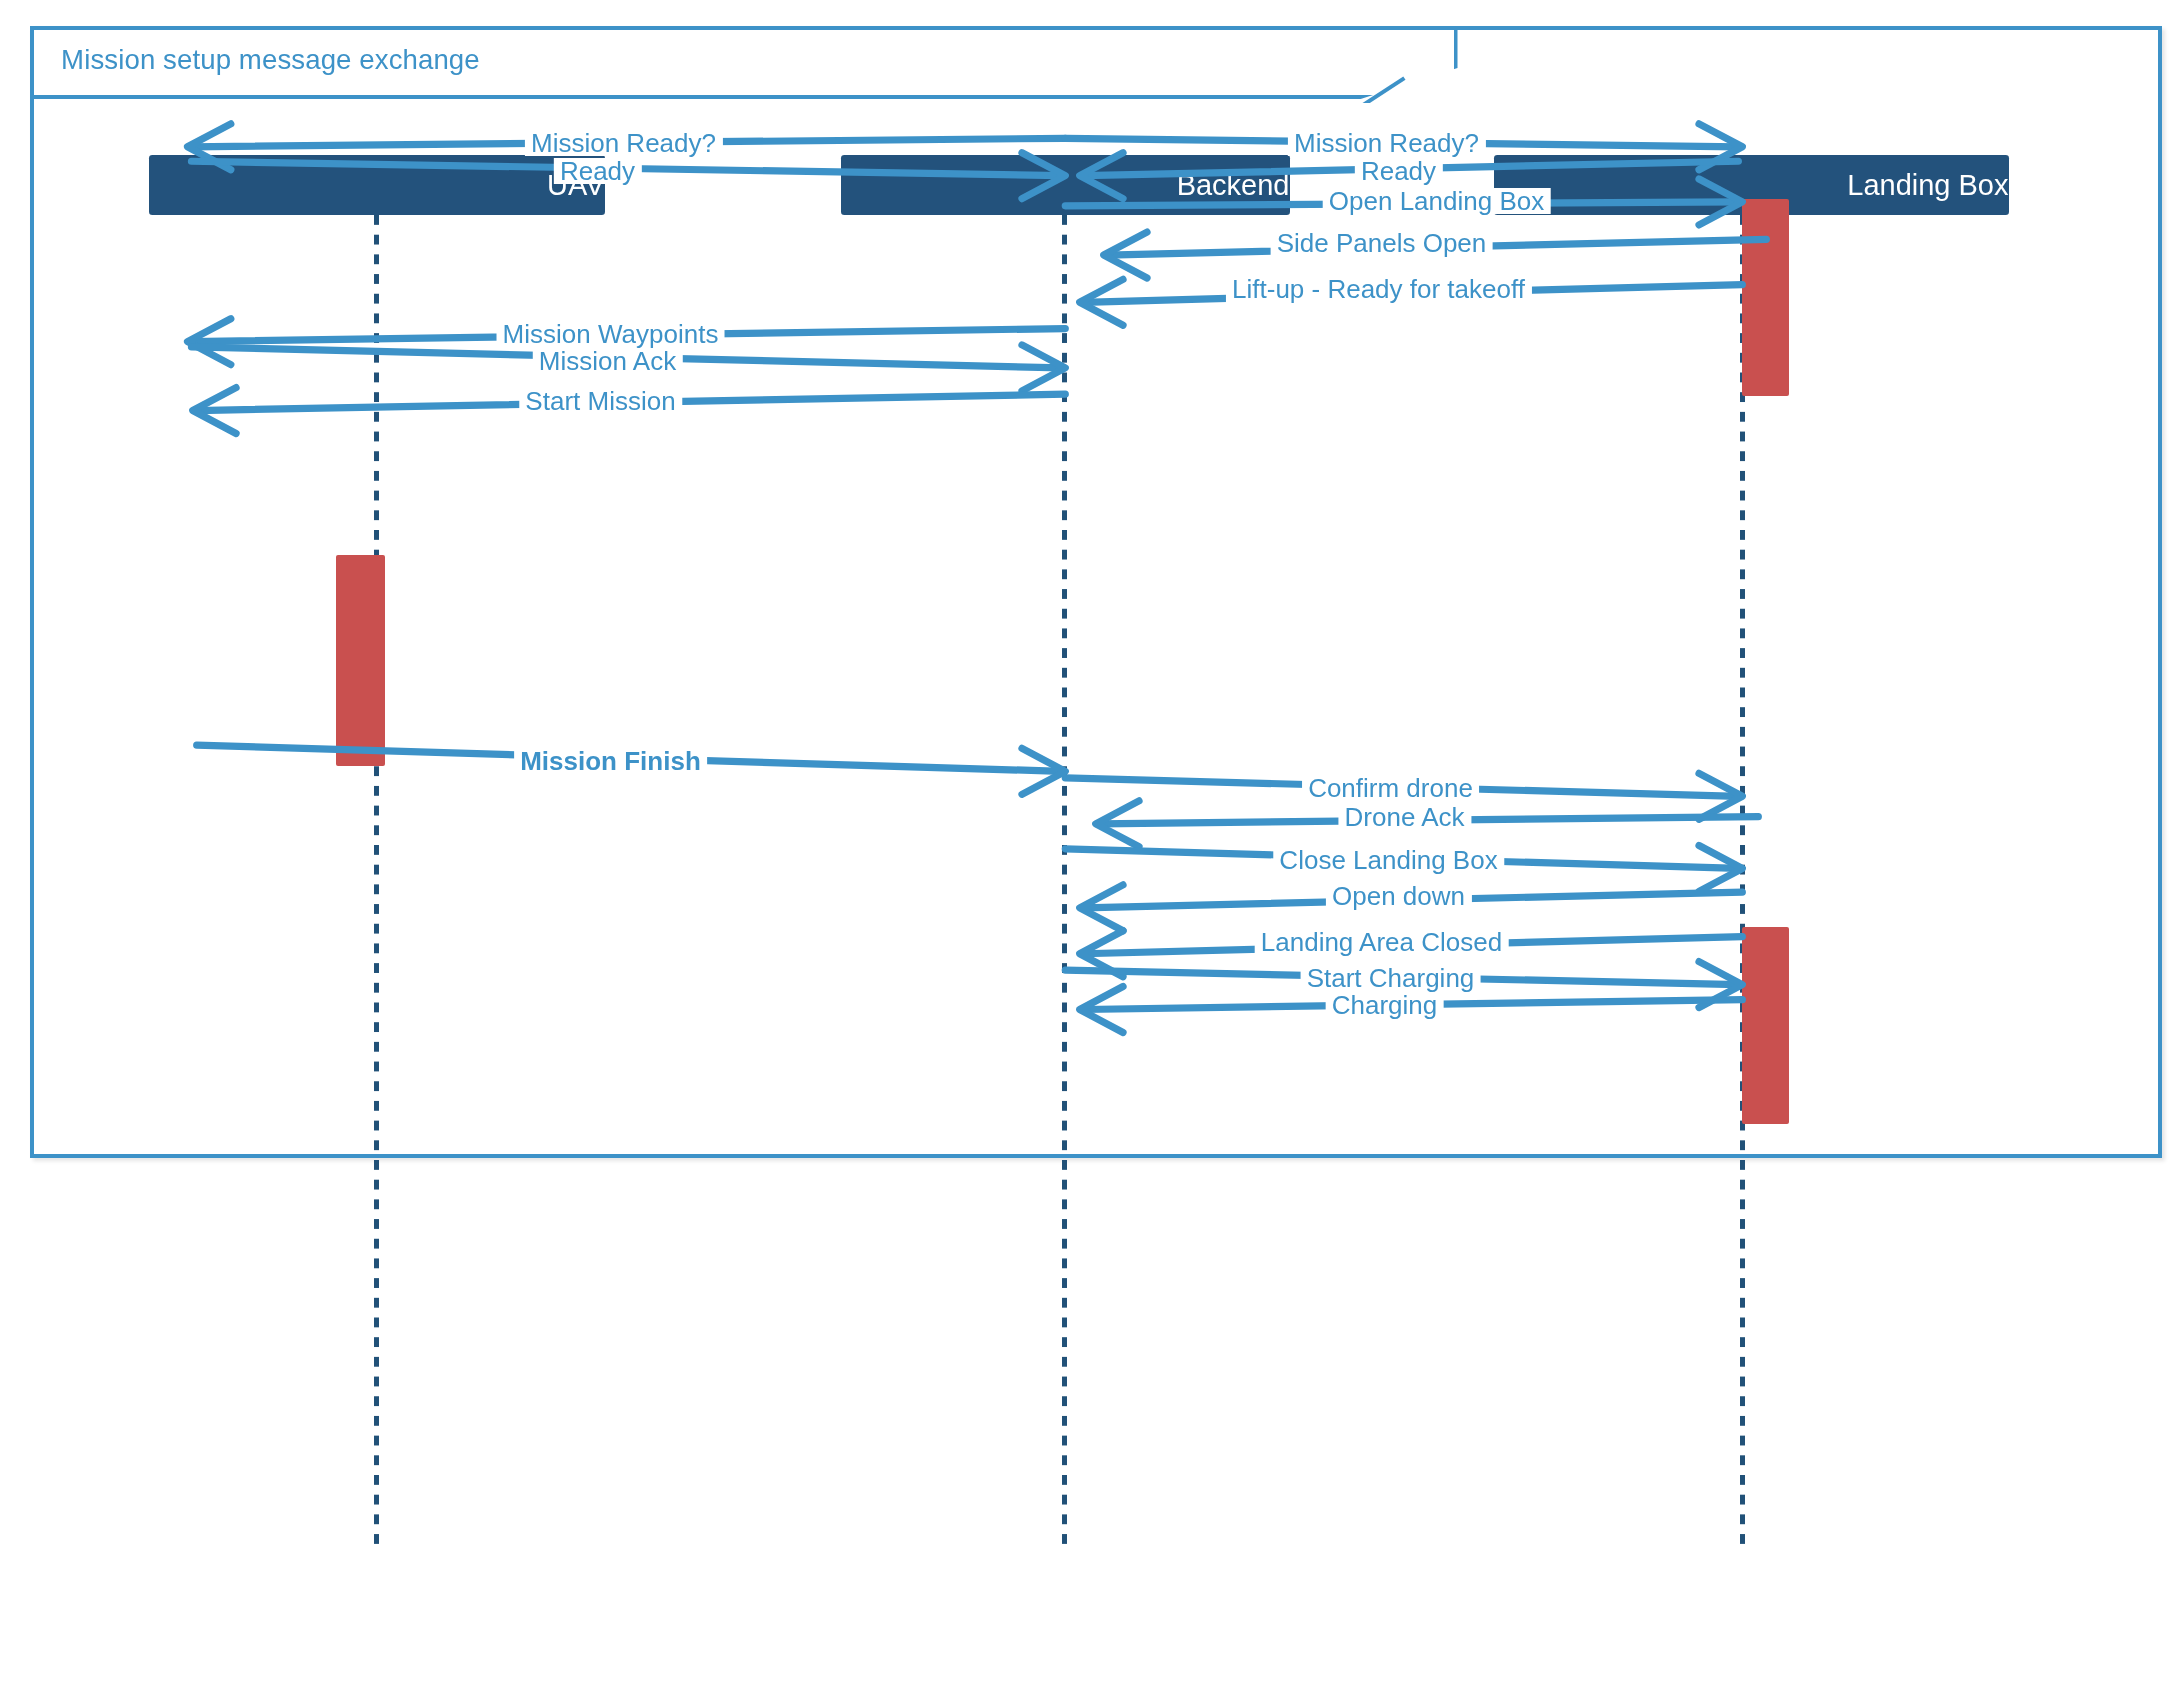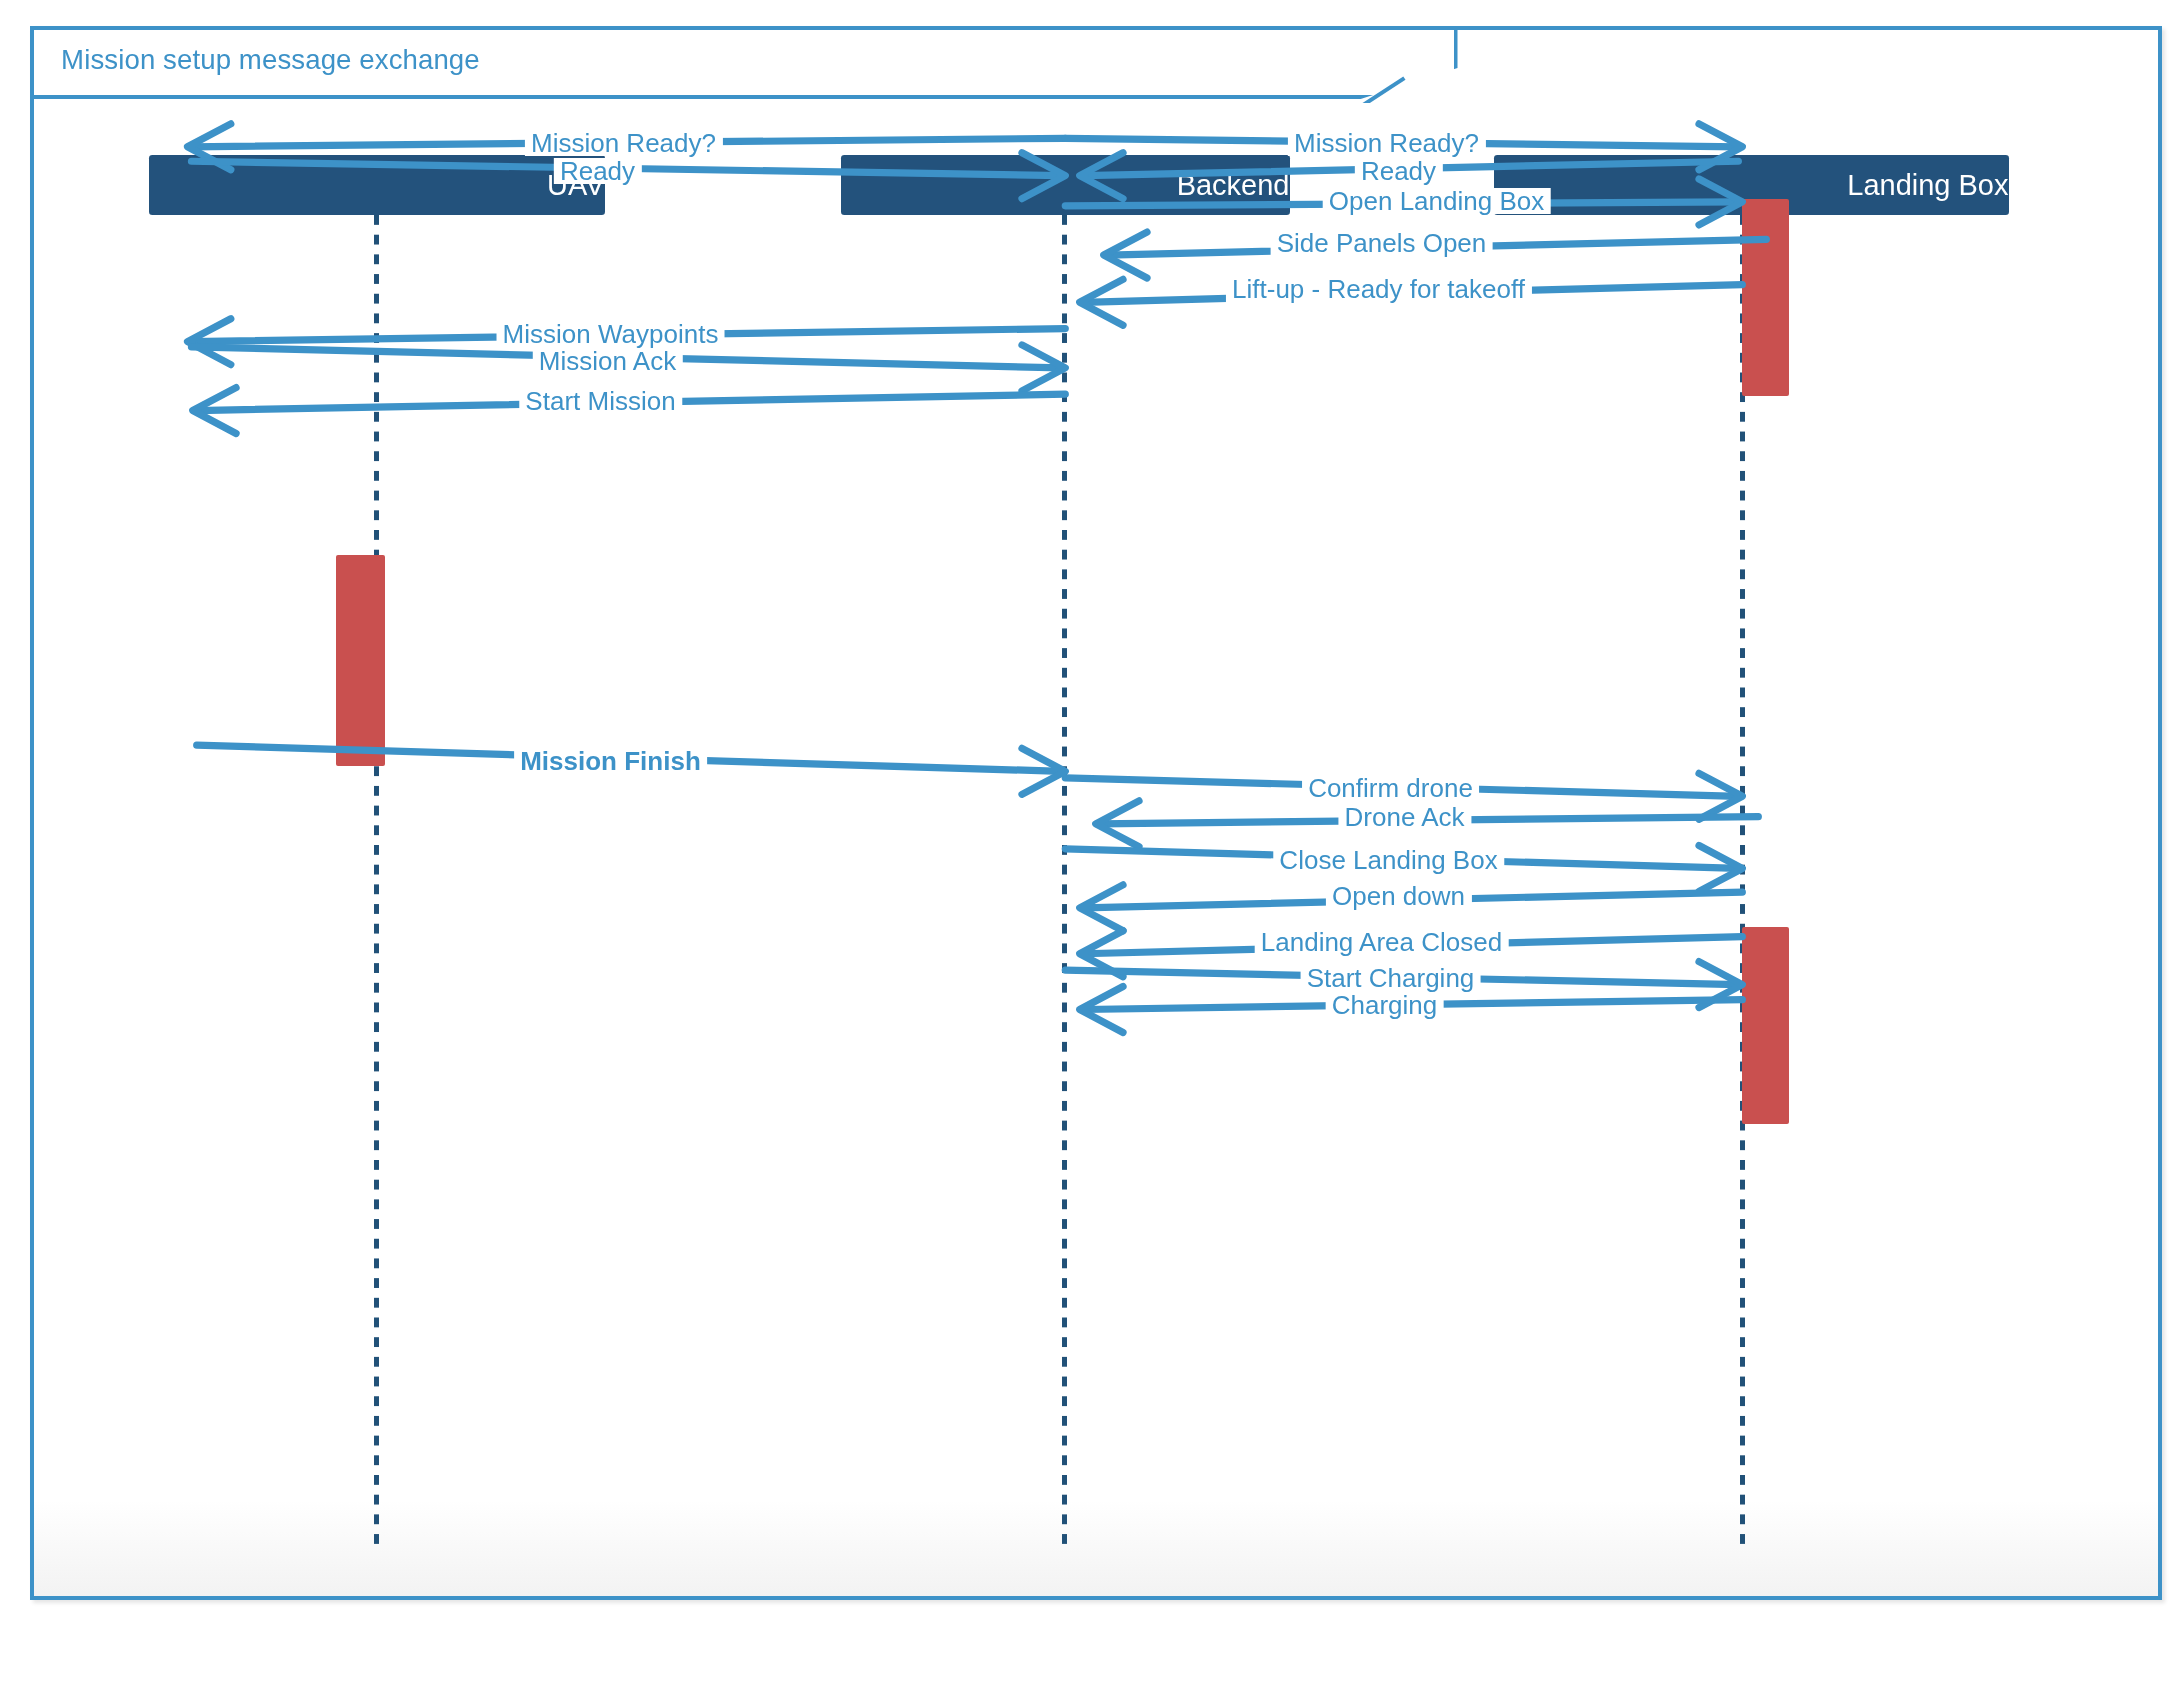--- a/index.html
+++ b/index.html
@@ -20,21 +20,21 @@
     height: 1696px;
     background: #ffffff;
   }
 
   
   .frame {
     position: absolute;
     left: 29.5px;
     top: 26px;
     width: 2132px;
-    height: 1574px;
+    height: 1132px;
     border: 4.6px solid #3d92c8;
     box-sizing: border-box;
     background: linear-gradient(to bottom,
                 #ffffff 0px, #ffffff 1470px, #f2f2f2 1570px);
     box-shadow: 2.6px 3.3px 3.9px rgba(0,0,0,0.10);
   }
 
   
   .frame-tab {
     position: absolute;

